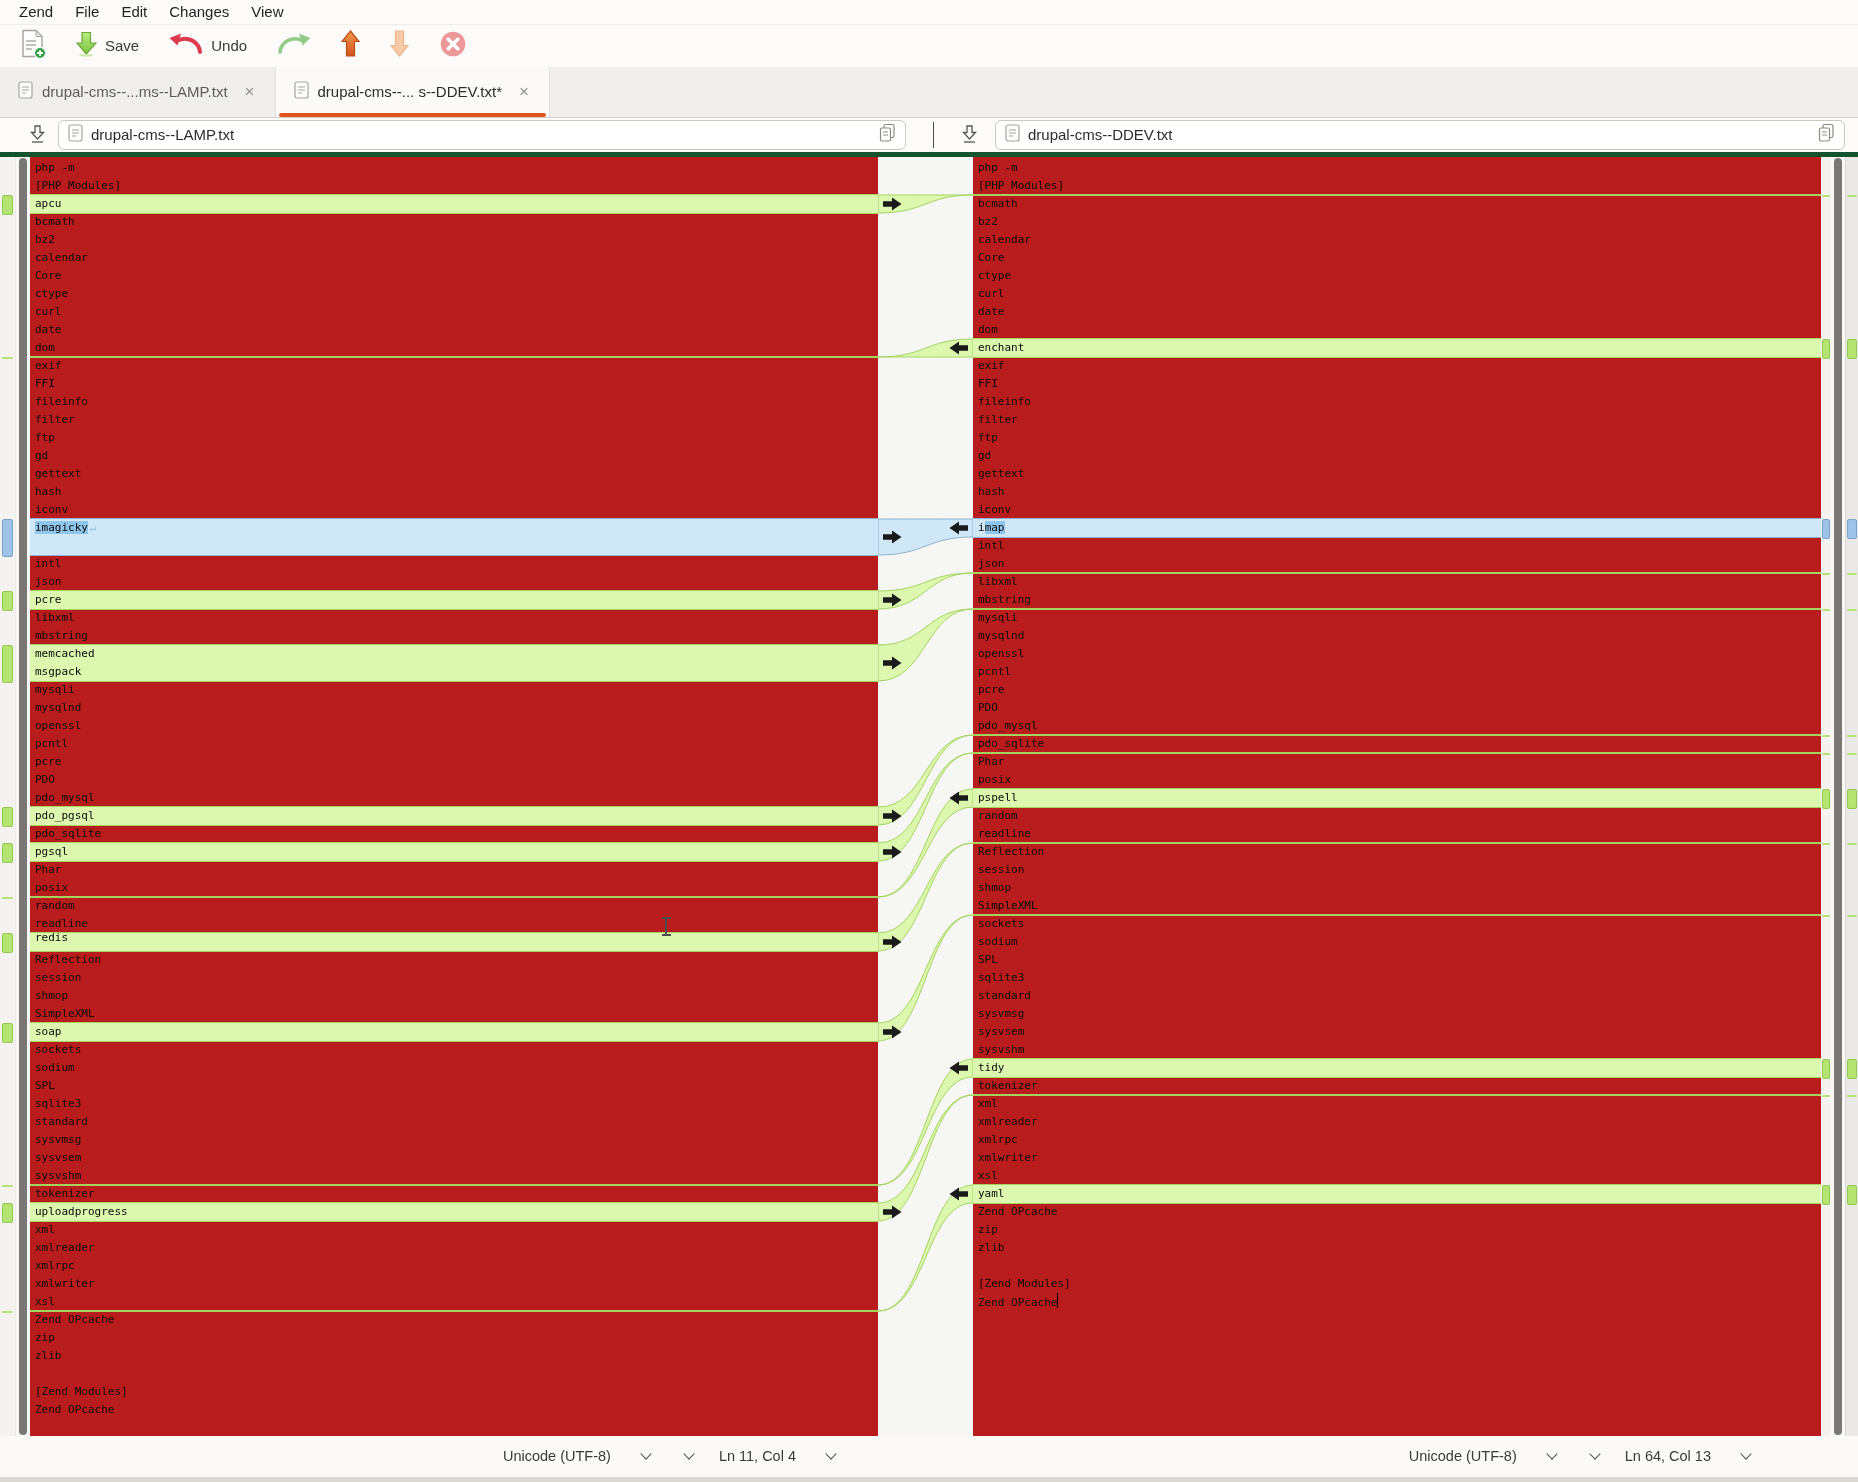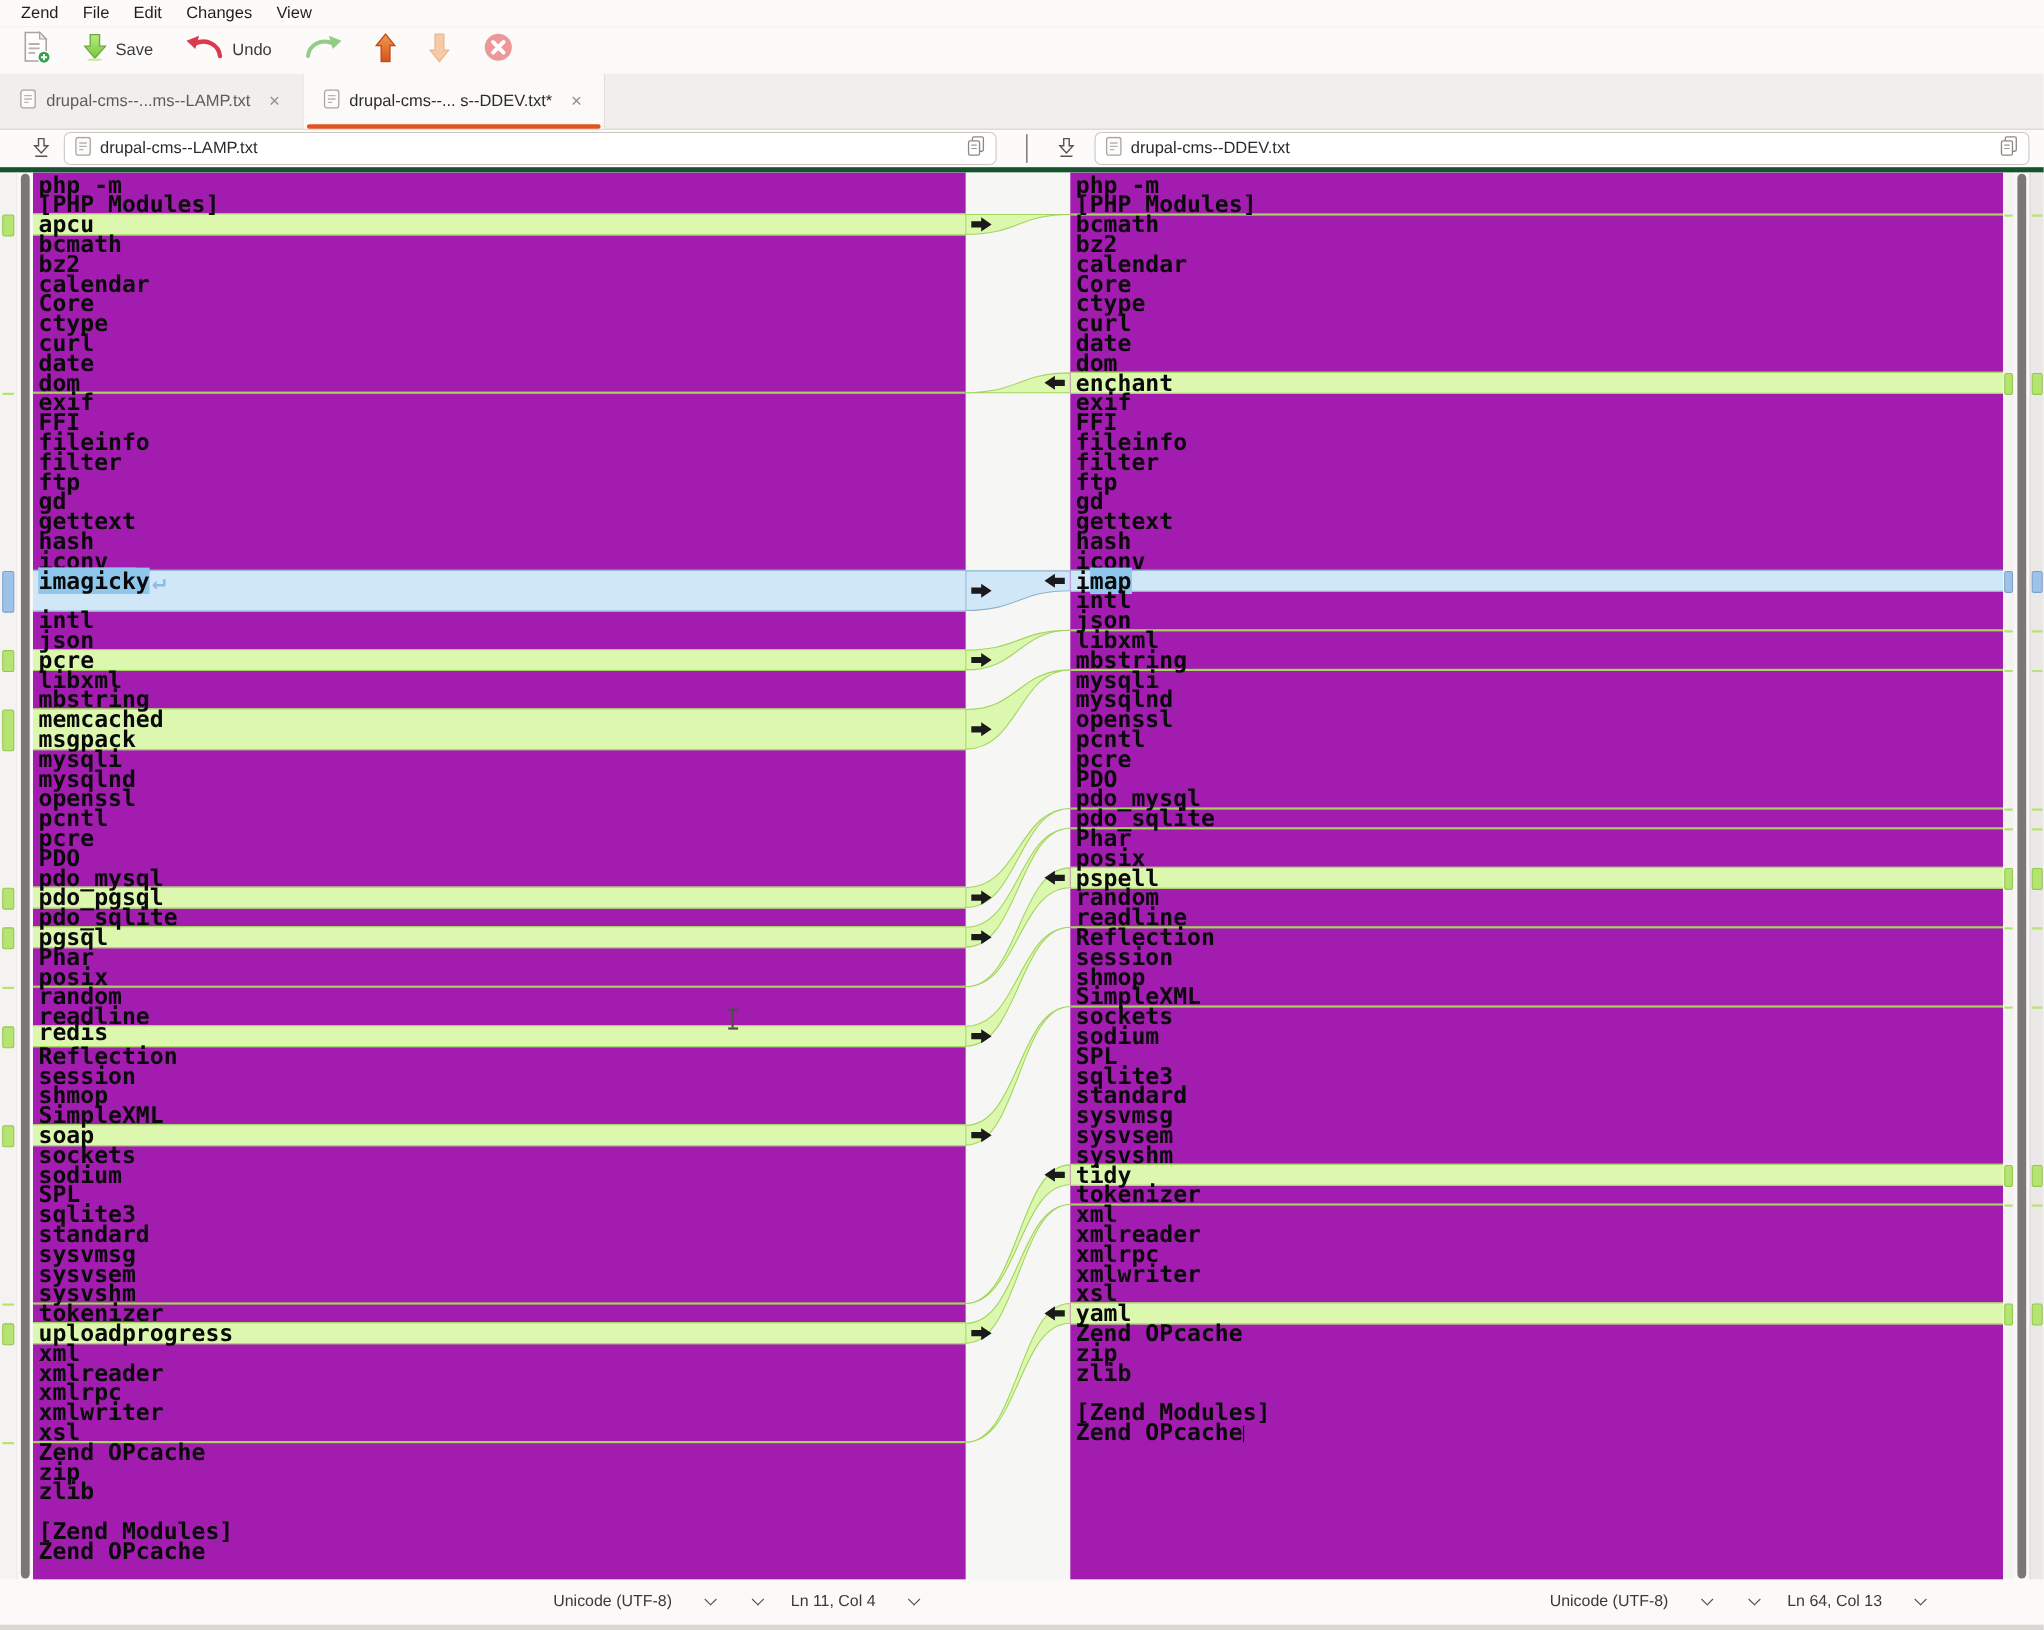--- a/index.html
+++ b/index.html
@@ -37,22 +37,22 @@
   .copyicon{margin-left:auto;}
 
   
   .content{position:relative;height:1285px;display:flex;background:#fff;}
   .strip{position:relative;}
   .lmarks{width:15px;background:#f4f3f2;border-right:1px solid #eceae8;}
   .rmarks{width:10px;background:#f4f3f2;}
   .vscroll{width:14px;background:#f9f8f7;position:relative;}
   .vscroll .thumb{position:absolute;left:50%;transform:translateX(-50%);top:1px;bottom:1px;width:8px;border-radius:5px;background:#7a7874;}
   .overview{width:12px;background:#ebe9e7;border-left:1px solid #dcd8d5;}
-  .pane{flex:1 1 0;position:relative;background:#a21caf;overflow:hidden;
-        font-family:"DejaVu Sans Mono","Liberation Mono",monospace;font-size:21px;color:#0a0a0a;font-weight:bold;}
+  .pane{flex:1 1 0;position:relative;background:#b91c1c;overflow:hidden;
+        font-family:"DejaVu Sans Mono","Liberation Mono",monospace;font-size:11px;color:#0a0a0a;}
   .band{position:absolute;left:0;right:0;box-sizing:border-box;z-index:1;}
   .line{position:absolute;left:0;right:0;height:18px;line-height:18px;padding-left:5px;white-space:pre;z-index:2;}
   .w{background:#8fc6ec;}
   .eol{color:#8fbcdd;background:transparent;padding-left:2px;}
   .caret{display:inline-block;width:0;height:15px;border-left:1.7px solid #000;vertical-align:-2px;}
   .linkmap{width:95px;background:#f6f6f5;position:relative;}
   .linkmap svg{position:absolute;left:0;top:0;}
   .mk{position:absolute;border-radius:2px;}
 
   

